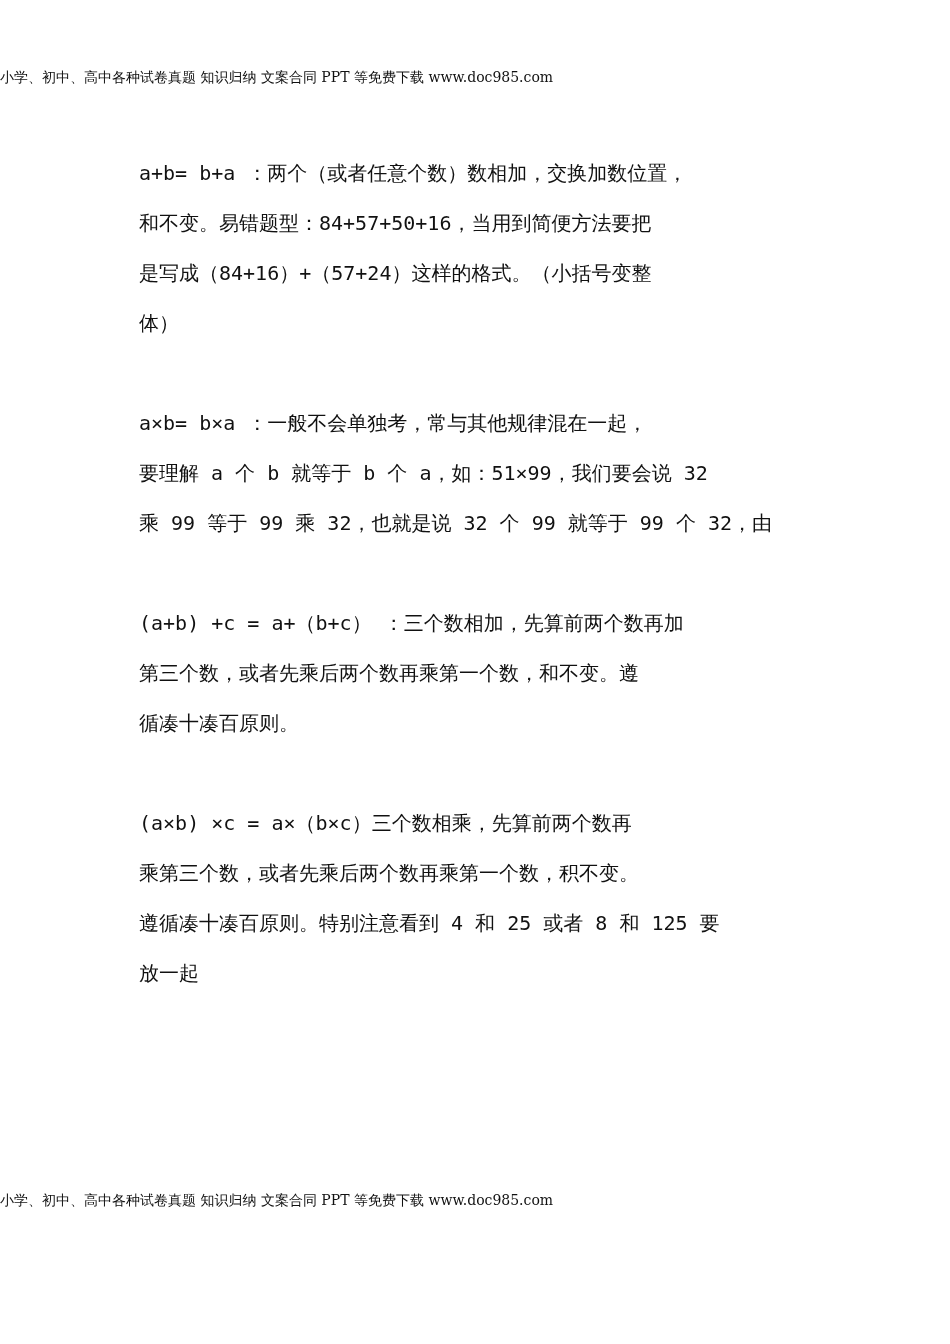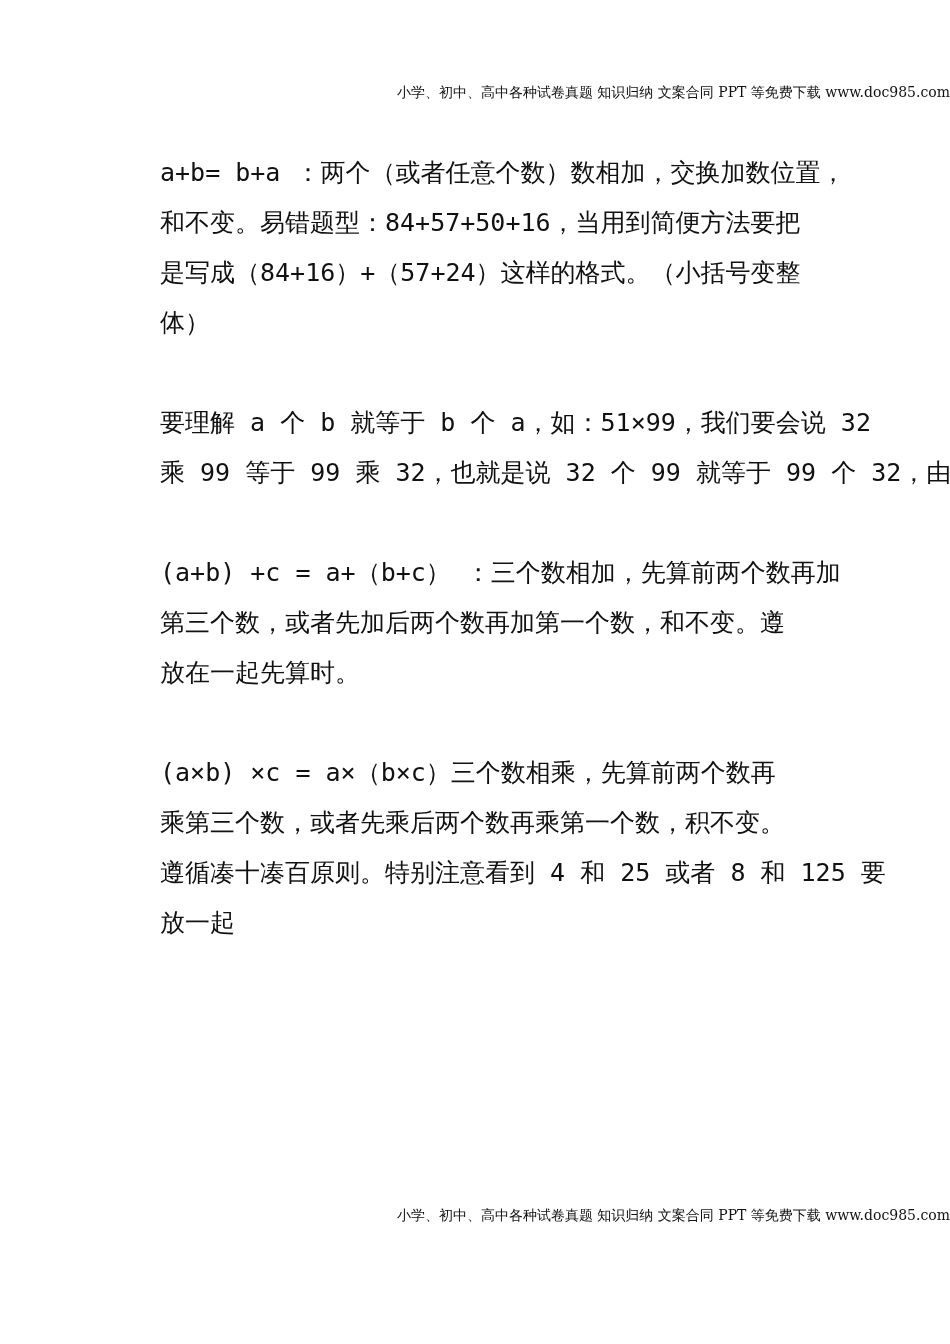--- a/index.html
+++ b/index.html
@@ -11,62 +11,62 @@
       width: 950px;
       height: 1344px;
       position: relative;
       overflow: hidden;
       color: #111111;
     }
     .header, .footer {
       position: absolute;
       left: 0;
       width: 950px;
-      text-align: right;
+      text-align: left;
       font-family: "DejaVu Serif", "Liberation Serif", serif;
       font-size: 14px;
       color: #111111;
       white-space: nowrap;
-      margin-top: 15px;
     }
     .header { top: 69px; }
     .footer { top: 1192px; }
     .content {
       position: absolute;
-      left: 160px;
+      left: 139px;
       top: 148px;
       width: 670px;
       font-family: "DejaVu Sans Mono", "Liberation Mono", monospace;
-      font-size: 25px;
+      font-size: 20px;
       line-height: 50px;
       color: #111111;
     }
     .para { margin: 0 0 50px 0; }
     .para .line { display: block; white-space: nowrap; height: 50px; }
   </style>
 </head>
 <body>
 
 <div class="header">小学、初中、高中各种试卷真题 知识归纳 文案合同 PPT 等免费下载   www.doc985.com</div>
 
 <div class="content">
   <div class="para">
     <span class="line">a+b= b+a ：两个（或者任意个数）数相加，交换加数位置，</span>
     <span class="line">和不变。易错题型：84+57+50+16，当用到简便方法要把</span>
     <span class="line">是写成（84+16）+（57+24）这样的格式。（小括号变整</span>
     <span class="line">体）</span>
   </div>
   <div class="para">
+    <span class="line">a×b= b×a ：一般不会单独考，常与其他规律混在一起，</span>
     <span class="line">要理解 a 个 b 就等于  b 个 a，如：51×99，我们要会说 32</span>
     <span class="line">乘 99 等于 99 乘 32，也就是说 32 个 99 就等于 99 个 32，由</span>
   </div>
   <div class="para">
     <span class="line">(a+b) +c = a+（b+c） ：三个数相加，先算前两个数再加</span>
-    <span class="line">第三个数，或者先加后两个数再加第一个数，和不变。遵</span>
-    <span class="line">放在一起先算时。</span>
+    <span class="line">第三个数，或者先乘后两个数再乘第一个数，和不变。遵</span>
+    <span class="line">循凑十凑百原则。</span>
   </div>
   <div class="para">
     <span class="line">(a×b) ×c = a×（b×c）三个数相乘，先算前两个数再</span>
     <span class="line">乘第三个数，或者先乘后两个数再乘第一个数，积不变。</span>
     <span class="line">遵循凑十凑百原则。特别注意看到 4 和 25 或者 8 和 125 要</span>
     <span class="line">放一起</span>
   </div>
 </div>
 
 <div class="footer">小学、初中、高中各种试卷真题 知识归纳 文案合同 PPT 等免费下载   www.doc985.com</div>

